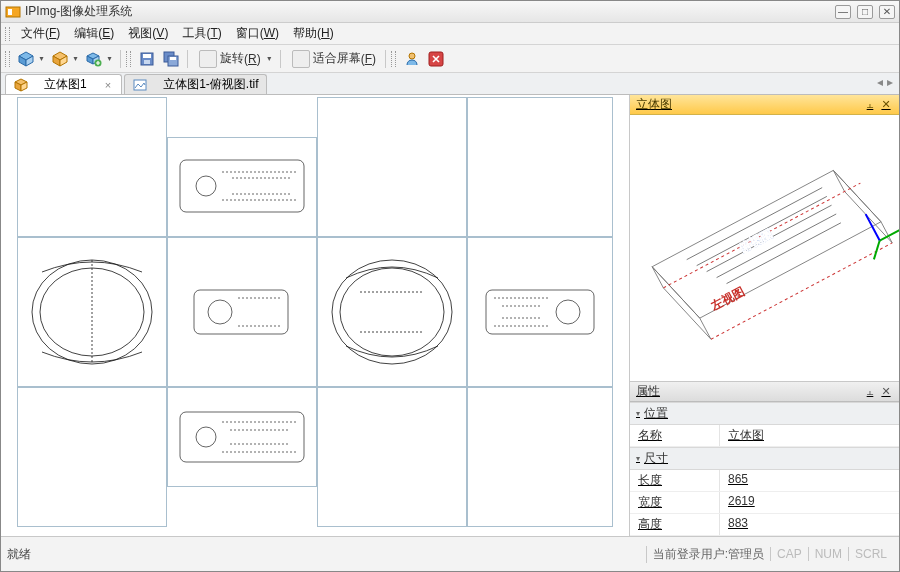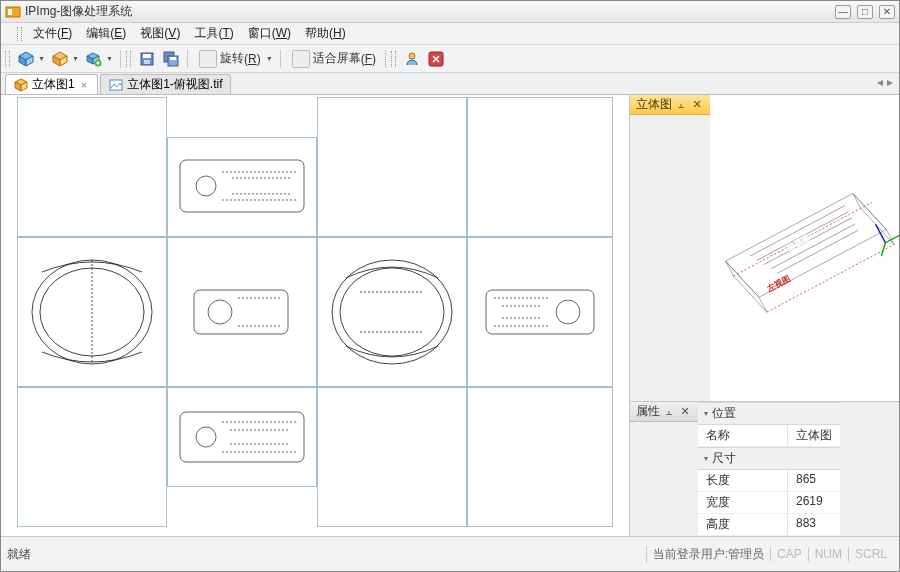--- a/index.html
+++ b/index.html
@@ -2,45 +2,45 @@
 <html><head>
 <meta charset="utf-8">
 <style>
 * { box-sizing: border-box; margin: 0; padding: 0; font-family: "Microsoft YaHei", "SimSun", sans-serif; font-size: 12px; }
 body { background: #f0f0f0; width: 900px; height: 572px; overflow: hidden; display: flex; flex-direction: column; border: 1px solid #888; }
 .titlebar { height: 22px; background: linear-gradient(#f8f8f8,#e6e6e6); display:flex; align-items:center; padding:0 4px; border-bottom:1px solid #ccc; }
 .titlebar .icon-app { width:16px; height:16px; margin-right:4px; }
 .titlebar .title { flex:1; color:#333; }
 .winbtns { display:flex; gap:6px; }
 .winbtn { width:16px; height:14px; border:1px solid #9a9a9a; border-radius:2px; background:#f5f5f5; display:flex; align-items:center; justify-content:center; font-size:10px; color:#555; cursor:pointer; }
-.menubar { height:22px; background:#f3f3f3; display:flex; align-items:center; padding:0 16px; border-bottom:1px solid #d4d4d4; gap:2px; }
+.menubar { height:22px; background:#f3f3f3; display:flex; align-items:center; padding:0 4px; border-bottom:1px solid #d4d4d4; gap:2px; }
 .menubar .grip { width:5px; height:14px; border-left:1px dotted #999; border-right:1px dotted #999; margin-right:3px; }
 .menuitem { padding:2px 6px; color:#222; cursor:pointer; }
 .menuitem u { text-decoration: underline; }
 .toolbar { height:28px; background:#f3f3f3; display:flex; align-items:center; padding:0 4px; border-bottom:1px solid #d4d4d4; gap:2px; }
 .toolbar .grip { width:5px; height:16px; border-left:1px dotted #999; border-right:1px dotted #999; margin-right:3px; }
 .toolbtn { width:22px; height:22px; display:flex; align-items:center; justify-content:center; border:1px solid transparent; border-radius:2px; cursor:pointer; }
 .tool-dd { width:11px; display:flex; align-items:center; justify-content:center; color:#555; font-size:8px; margin-left:-3px; cursor:pointer; }
 .tool-sep { width:1px; height:18px; background:#c8c8c8; margin:0 3px; }
 .tool-label { padding:0 4px 0 6px; color:#333; display:flex; align-items:center; }
 .tool-label:before { content:''; width:16px; height:16px; margin-right:3px; background:#eee; border:1px solid #bbb; border-radius:2px; }
 .tabstrip { height:22px; background:#eef0f2; display:flex; align-items:flex-end; border-bottom:1px solid #bcbcbc; padding-left:4px; position:relative; }
-.tab { height:20px; padding:0 8px; border:1px solid #bcbcbc; border-bottom:none; background:#fff; display:flex; align-items:center; gap:4px; border-top-left-radius:3px; border-top-right-radius:3px; margin-right:2px; cursor:pointer; }
+.tab { height:20px; padding:0 8px; border:1px solid #bcbcbc; border-bottom:none; background:#fff; display:flex; align-items:center; gap:16px; border-top-left-radius:3px; border-top-right-radius:3px; margin-right:2px; cursor:pointer; }
 .tab.inactive { background:#e6e6e6;justify-content:center; }
 .tab .ticon { width:14px; height:14px; }
 .tab .closex { font-size:11px; color:#888; padding:0 2px; }
 .tabnav { position:absolute; right:6px; top:2px; display:flex; gap:4px; color:#888; font-size:10px; }
 .workspace { flex:1; display:flex; min-height:0; }
 .canvas { flex:1; background:#fff; position:relative; overflow:hidden; }
 .unfold { position:absolute; left:16px; top:2px; width:596px; height:432px; }
 .cell { position:absolute; border:1px solid #a9bfce; background:#fff; }
 .cell.blank { background:#fff; }
 .sketch { position:absolute; inset:4px; }
 .rightpanes { width:270px; display:flex; flex-direction:column; border-left:1px solid #c8c8c8; }
-.pane { display:flex; flex-direction:row; }
+.pane { display:flex; flex-direction:column;text-decoration:underline; }
 .panehdr { height:20px; background:linear-gradient(#ffe59a,#ffc94a); display:flex; align-items:center; padding:0 6px; border-bottom:1px solid #d2b24a; }
 .panehdr .ptitle { flex:1; color:#4a3b00; font-weight:500; }
 .panehdr .pbtn { width:14px; height:14px; display:flex; align-items:center; justify-content:center; color:#6a5200; cursor:pointer; font-size:11px; margin-left:2px; }
 .view3d { flex:1; background:#fff; position:relative; min-height:0; }
 .proppane { border-top:1px solid #c8c8c8; }
 .propgrid { background:#fff; font-size:11px; }
 .propcat { background:#eef0f2; padding:2px 6px; border-top:1px solid #d8d8d8; border-bottom:1px solid #d8d8d8; color:#333; display:flex; align-items:center; gap:4px; }
 .propcat:before { content:'▾'; font-size:8px; color:#666; }
 .proprow { display:flex; border-bottom:1px solid #eee; }
 .propk { width:90px; padding:2px 8px; color:#333; border-right:1px solid #e4e4e4; }

